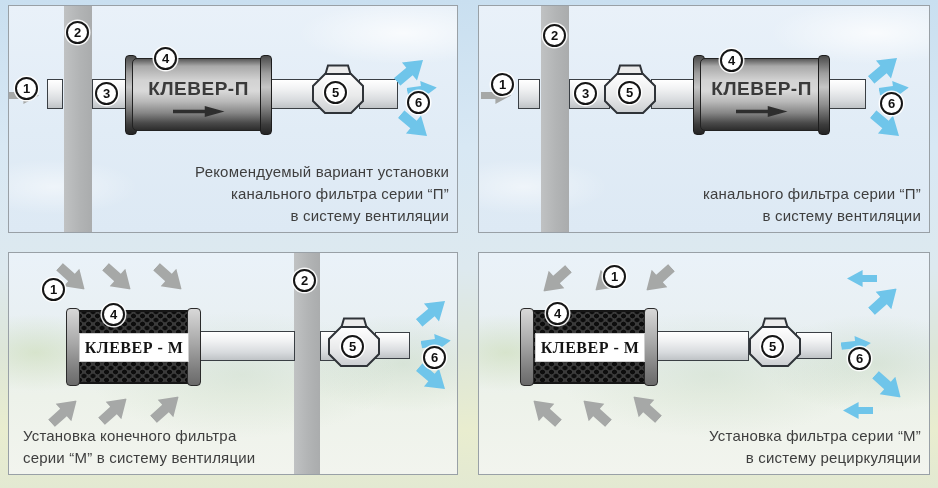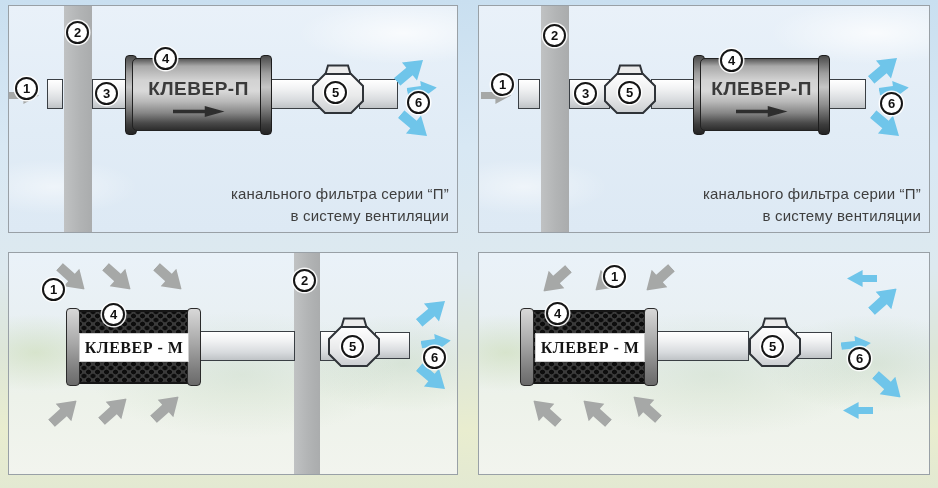--- a/index.html
+++ b/index.html
@@ -99,20 +99,21 @@
   <div class="arrow blue" style="left:384px;top:52px;transform:rotate(-40deg);"></div>
   <div class="arrow blue sm" style="left:398px;top:74px;transform:rotate(-8deg);"></div>
   <div class="arrow blue" style="left:388px;top:106px;transform:rotate(40deg);"></div>
   <div class="marker" style="left:6px;top:71px;">1</div>
   <div class="marker" style="left:57px;top:15px;">2</div>
   <div class="marker" style="left:86px;top:76px;">3</div>
   <div class="marker" style="left:145px;top:41px;">4</div>
   <div class="marker" style="left:315px;top:75px;">5</div>
   <div class="marker" style="left:398px;top:85px;">6</div>
   <div class="caption right">
+    <div>Рекомендуемый вариант установки</div>
     <div>канального фильтра серии “П”</div>
     <div>в систему вентиляции</div>
   </div>
 </section>
 
 <section class="panel top" id="p2">
   <div class="wall" style="left:62px;width:28px;"></div>
   <div class="arrow gray sm" style="left:2px;top:80px;"></div>
   <div class="pipe" style="left:39px;top:73px;width:20px;"></div>
   <div class="pipe" style="left:90px;top:73px;width:39px;"></div>
@@ -166,20 +167,24 @@
   </svg>
   <div class="pipe sm" style="left:366px;top:79px;width:33px;"></div>
   <div class="arrow blue" style="left:406px;top:46px;transform:rotate(-40deg);"></div>
   <div class="arrow blue sm" style="left:412px;top:80px;transform:rotate(-8deg);"></div>
   <div class="arrow blue" style="left:406px;top:112px;transform:rotate(40deg);"></div>
   <div class="marker" style="left:33px;top:25px;">1</div>
   <div class="marker" style="left:284px;top:16px;">2</div>
   <div class="marker" style="left:93px;top:50px;">4</div>
   <div class="marker" style="left:332px;top:82px;">5</div>
   <div class="marker" style="left:414px;top:93px;">6</div>
+  <div class="caption left">
+    <div>Установка конечного фильтра</div>
+    <div>серии “М” в систему вентиляции</div>
+  </div>
 </section>
 
 <section class="panel bottom" id="p4">
   <div class="arrow gray" style="left:60px;top:14px;transform:rotate(138deg);"></div>
   <div class="arrow gray" style="left:112px;top:13px;transform:rotate(138deg);"></div>
   <div class="arrow gray" style="left:163px;top:13px;transform:rotate(138deg);"></div>
   <div class="arrow gray" style="left:50px;top:146px;transform:rotate(-138deg);"></div>
   <div class="arrow gray" style="left:100px;top:146px;transform:rotate(-138deg);"></div>
   <div class="arrow gray" style="left:150px;top:142px;transform:rotate(-138deg);"></div>
   <div class="fM" style="left:41px;top:55px;width:138px;height:76px;">
@@ -196,13 +201,17 @@
   <div class="pipe sm" style="left:317px;top:79px;width:34px;"></div>
   <div class="arrow blue sm" style="left:368px;top:16px;transform:rotate(180deg);"></div>
   <div class="arrow blue" style="left:388px;top:34px;transform:rotate(-42deg);"></div>
   <div class="arrow blue sm" style="left:362px;top:82px;transform:rotate(-6deg);"></div>
   <div class="arrow blue" style="left:392px;top:120px;transform:rotate(42deg);"></div>
   <div class="arrow blue sm" style="left:364px;top:148px;transform:rotate(180deg);"></div>
   <div class="marker" style="left:124px;top:12px;">1</div>
   <div class="marker" style="left:67px;top:49px;">4</div>
   <div class="marker" style="left:282px;top:82px;">5</div>
   <div class="marker" style="left:369px;top:94px;">6</div>
+  <div class="caption right">
+    <div>Установка фильтра серии “М”</div>
+    <div>в систему рециркуляции</div>
+  </div>
 </section>
 
 </body></html>

